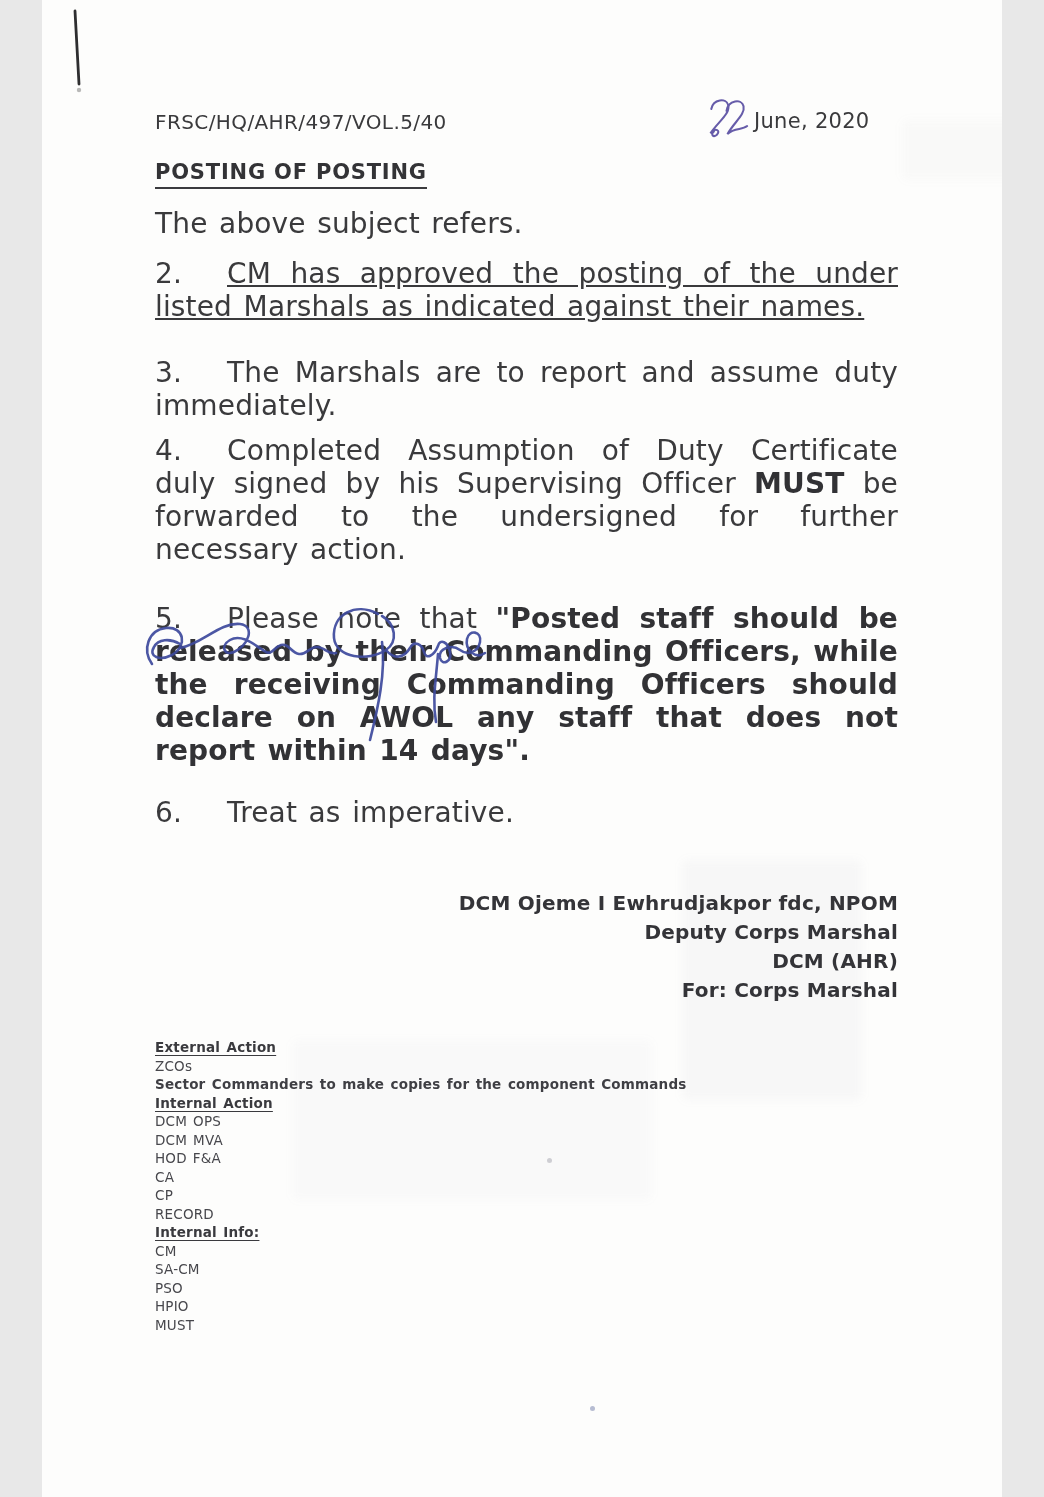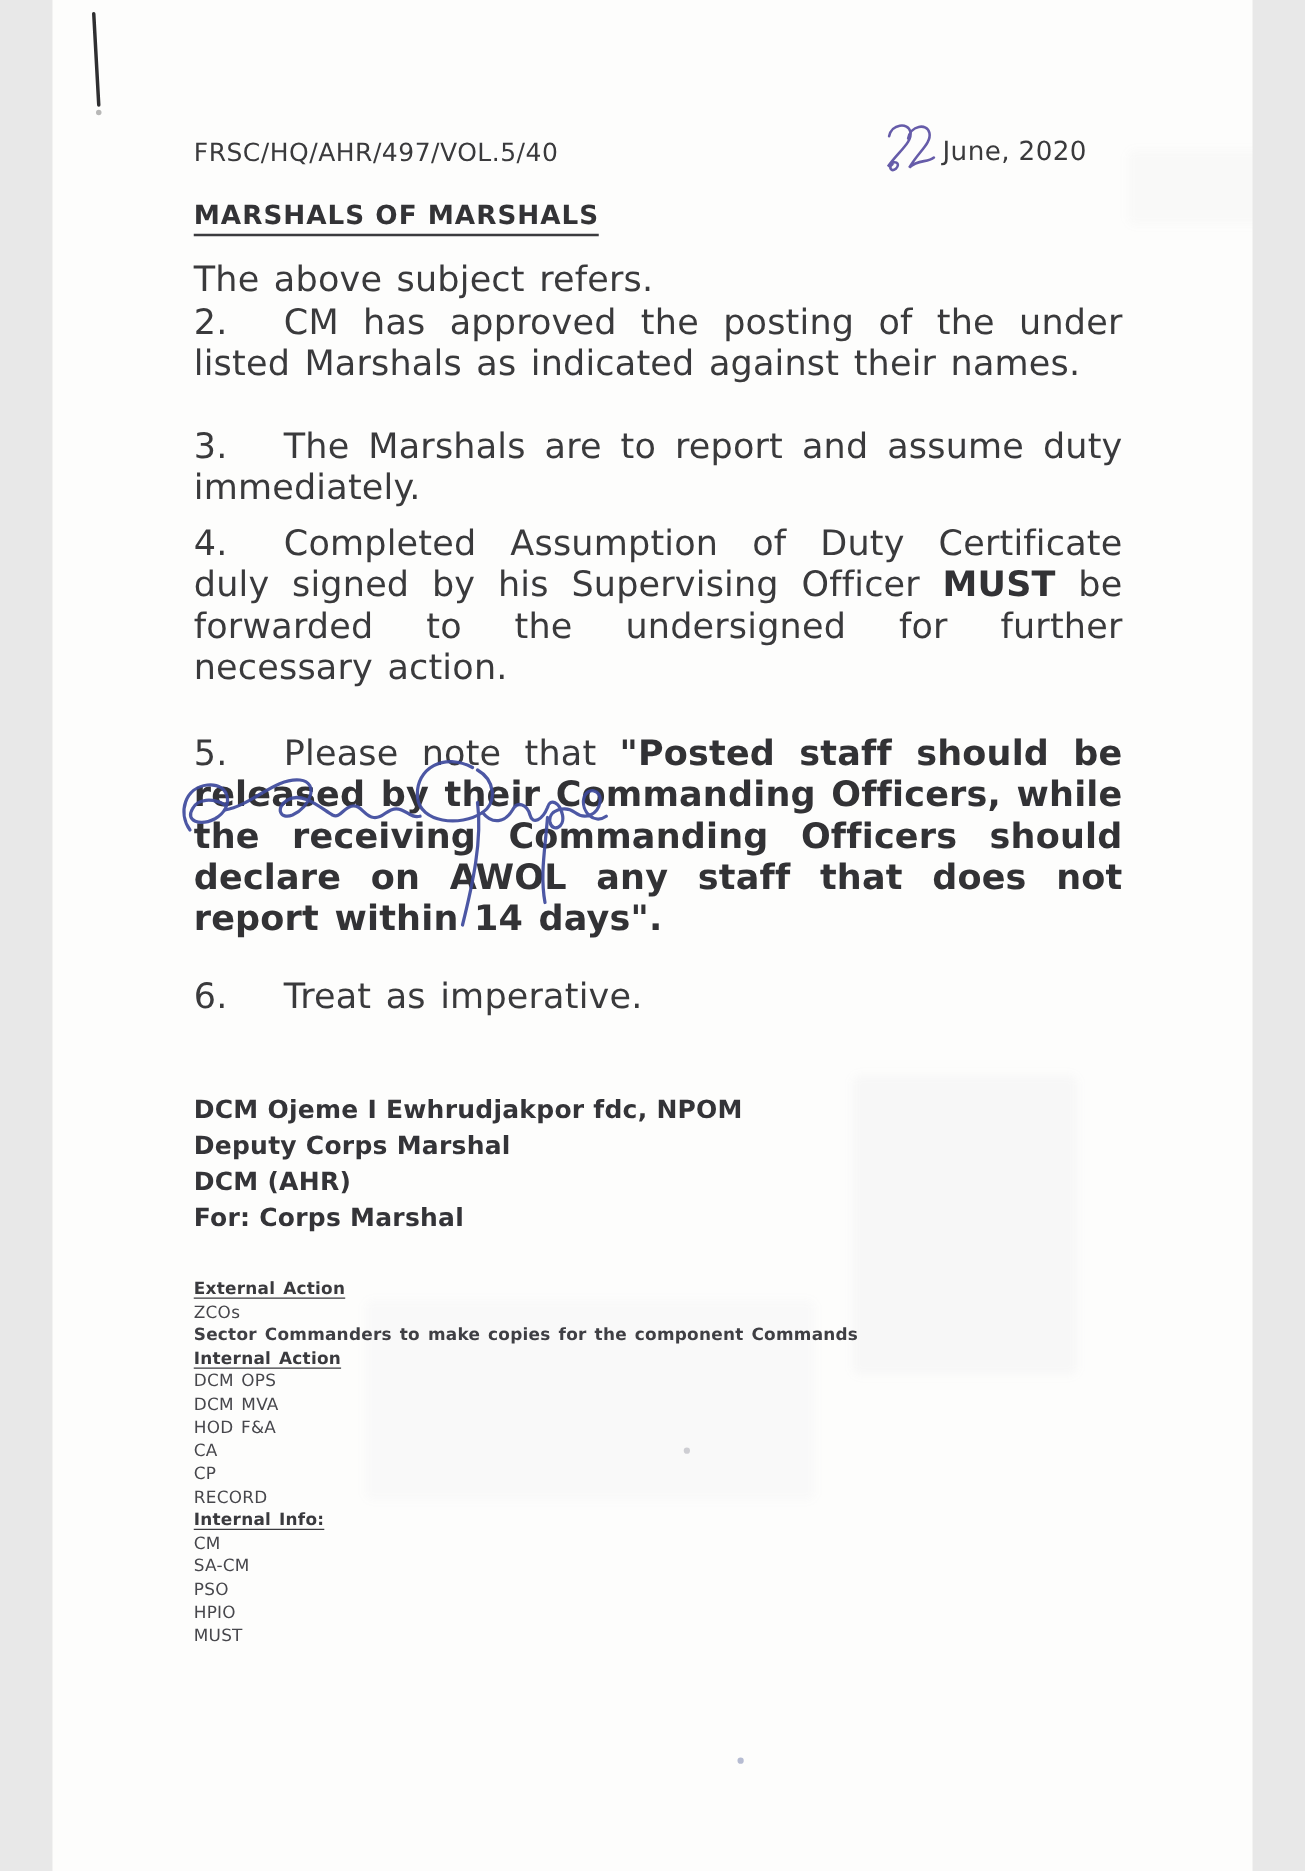--- a/index.html
+++ b/index.html
@@ -39,30 +39,30 @@
   .doc-title {
     display:inline-block;
     font-size:21px; font-weight:700; letter-spacing:.8px;
     color:#333336;
     border-bottom:2.5px solid #3b3b3e;
     padding-bottom:3px;
   }
 
   p.body-text { font-size:28px; line-height:33px; letter-spacing:.15px; word-spacing:2.5px; text-align:justify; }
   .intro { margin-top:18px; }
-  .p2 { margin-top:1px; }
+  .p2 { margin-top:17px;text-decoration:underline; }
   .p3 { margin-top:33px; }
   .p4 { margin-top:12px; }
   .p5 { margin-top:36px; line-height:36px; }
   .p6 { margin-top:29px; }
   .num { display:inline-block; }
   .tab { display:inline-block; width:45px; }
   b.inline-bold { font-weight:700; color:#323235; }
 
-  .sig-block { margin-top:60px; font-weight:700; font-size:20px; line-height:29px; color:#343438; letter-spacing:.2px; }
+  .sig-block { margin-top:60px; font-weight:700; font-size:20px; line-height:29px; color:#343438; letter-spacing:.2px;text-align:right; }
 
   .signature-svg { position:absolute; left:98px; top:600px; pointer-events:none; }
 
   .distribution { margin-top:33px; font-size:13.5px; line-height:18.5px; color:#47474c; letter-spacing:.2px; word-spacing:1.5px; }
   .distribution .header { font-weight:700; color:#3a3a3e; text-decoration:underline; text-underline-offset:3px; }
   .distribution .strong { font-weight:700; color:#3f3f44; }
   .distribution .item { font-weight:500; }
 </style>
 </head>
 <body>
@@ -89,21 +89,21 @@
           <g fill="none" stroke="#665ca9" stroke-width="2.3" stroke-linecap="round">
             <path d="M7,16 C9,5 24,3 26,12 C28,21 16,29 6,43 C12,36 18,40 13,45 C9,48 6,44 10,41"></path>
             <path d="M24,18 C26,6 41,4 43,13 C45,22 33,30 25,44 C33,36 41,40 47,35"></path>
           </g>
         </svg>
         <span class="date-text">June, 2020</span>
       </span>
     </div>
 
     <div class="title-row">
-      <span class="doc-title">MARSHALS OF MARSHALS</span>
+      <span class="doc-title">POSTING OF POSTING</span>
     </div>
 
     <p class="body-text intro">The above subject refers.</p>
 
     <p class="body-text p2">
       <span class="num">2.</span><span class="tab"></span><span>CM has approved the posting of the under listed Marshals as indicated against their names.</span>
     </p>
 
     <p class="body-text p3">
       <span class="num">3.</span><span class="tab"></span><span>The Marshals are to report and assume duty immediately.</span>

